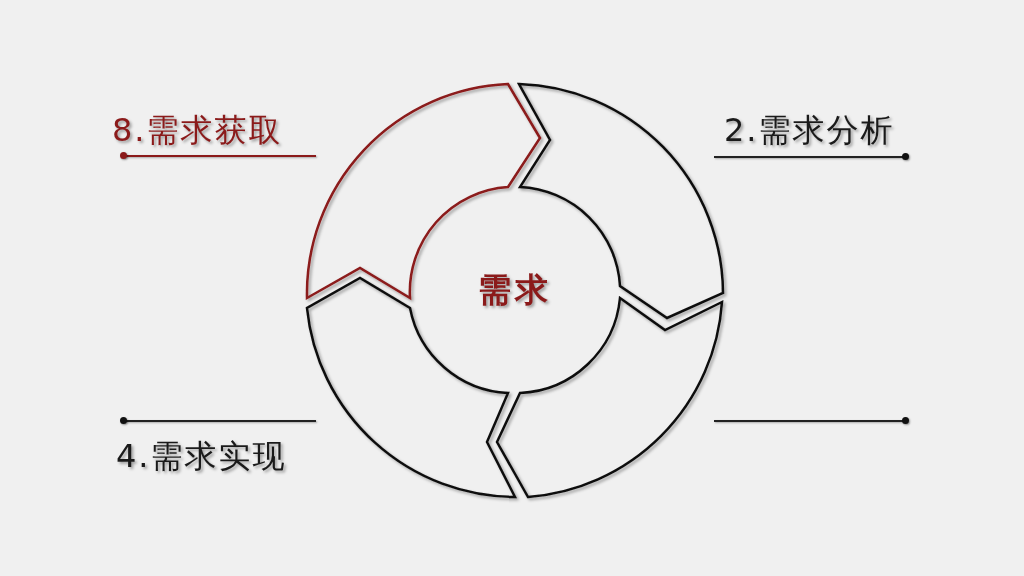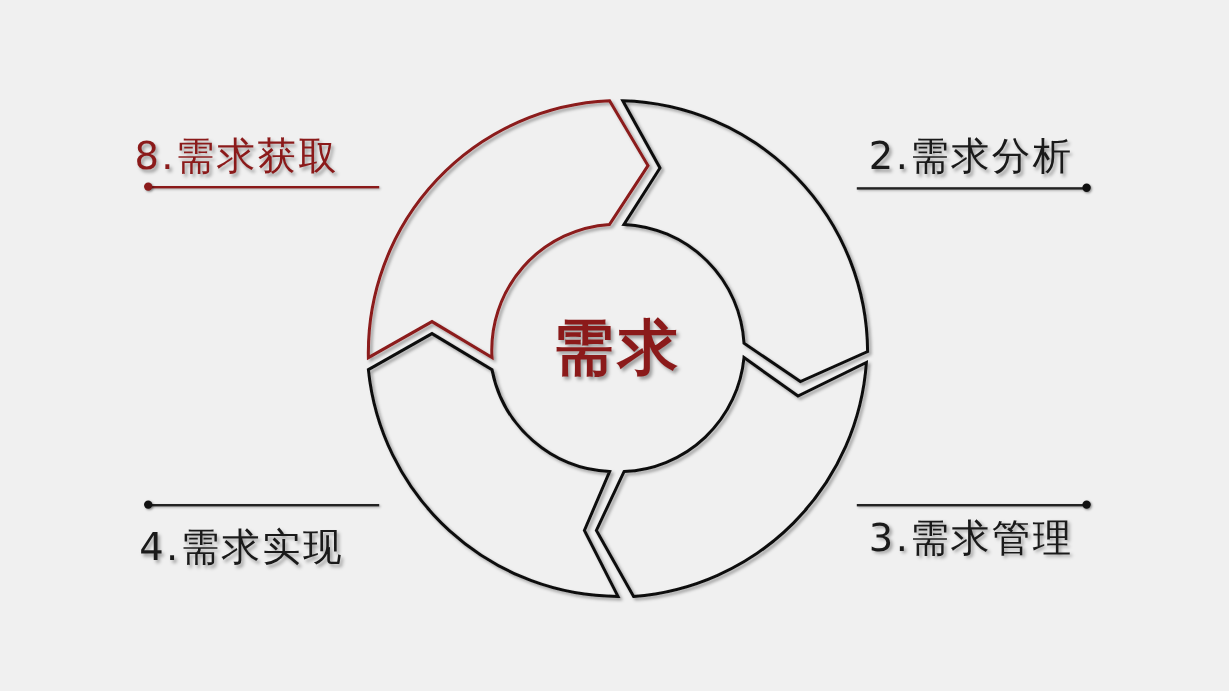--- a/index.html
+++ b/index.html
@@ -33,21 +33,21 @@
     text-shadow: 2px 2px 3px rgba(0,0,0,0.35);
   }
   .label.active { color: #8b1a1a; }
   .label.normal { color: #1a1a1a; }
   .center-title {
     position: absolute;
     left: 440px;
     top: 258px;
     width: 150px;
     text-align: center;
-    font-size: 50px;
+    font-size: 33px;
     font-weight: bold;
     line-height: 64px;
     letter-spacing: 4px;
     color: #8b1a1a;
     text-shadow: 2px 2px 3px rgba(0,0,0,0.35);
   }
   .rule {
     position: absolute;
     height: 2px;
     box-shadow: 1px 1px 2px rgba(0,0,0,0.3);
@@ -108,21 +108,20 @@
   <div class="center-title">需求</div>
 
   <div class="label active" style="left:112px; top:110px;">8.需求获取</div>
   <div class="rule" style="left:124px; top:155px; width:192px; background:#8b1a1a;"></div>
   <div class="dot" style="left:120px; top:152px; background:#8b1a1a;"></div>
 
   <div class="label normal" style="left:724px; top:110px;text-align:center;">2.需求分析</div>
   <div class="rule" style="left:714px; top:156px; width:192px; background:#222;"></div>
   <div class="dot" style="left:902px; top:153px; background:#111;"></div>
 
-  <div class="label normal" style="left:724px; top:428px;">3.需求管理</div>
   <div class="rule" style="left:714px; top:420px; width:192px; background:#222;"></div>
   <div class="dot" style="left:902px; top:417px; background:#111;"></div>
 
   <div class="label normal" style="left:116px; top:436px;">4.需求实现</div>
   <div class="rule" style="left:124px; top:420px; width:192px; background:#222;"></div>
   <div class="dot" style="left:120px; top:417px; background:#111;"></div>
 
 </div>
 
 </body></html>

